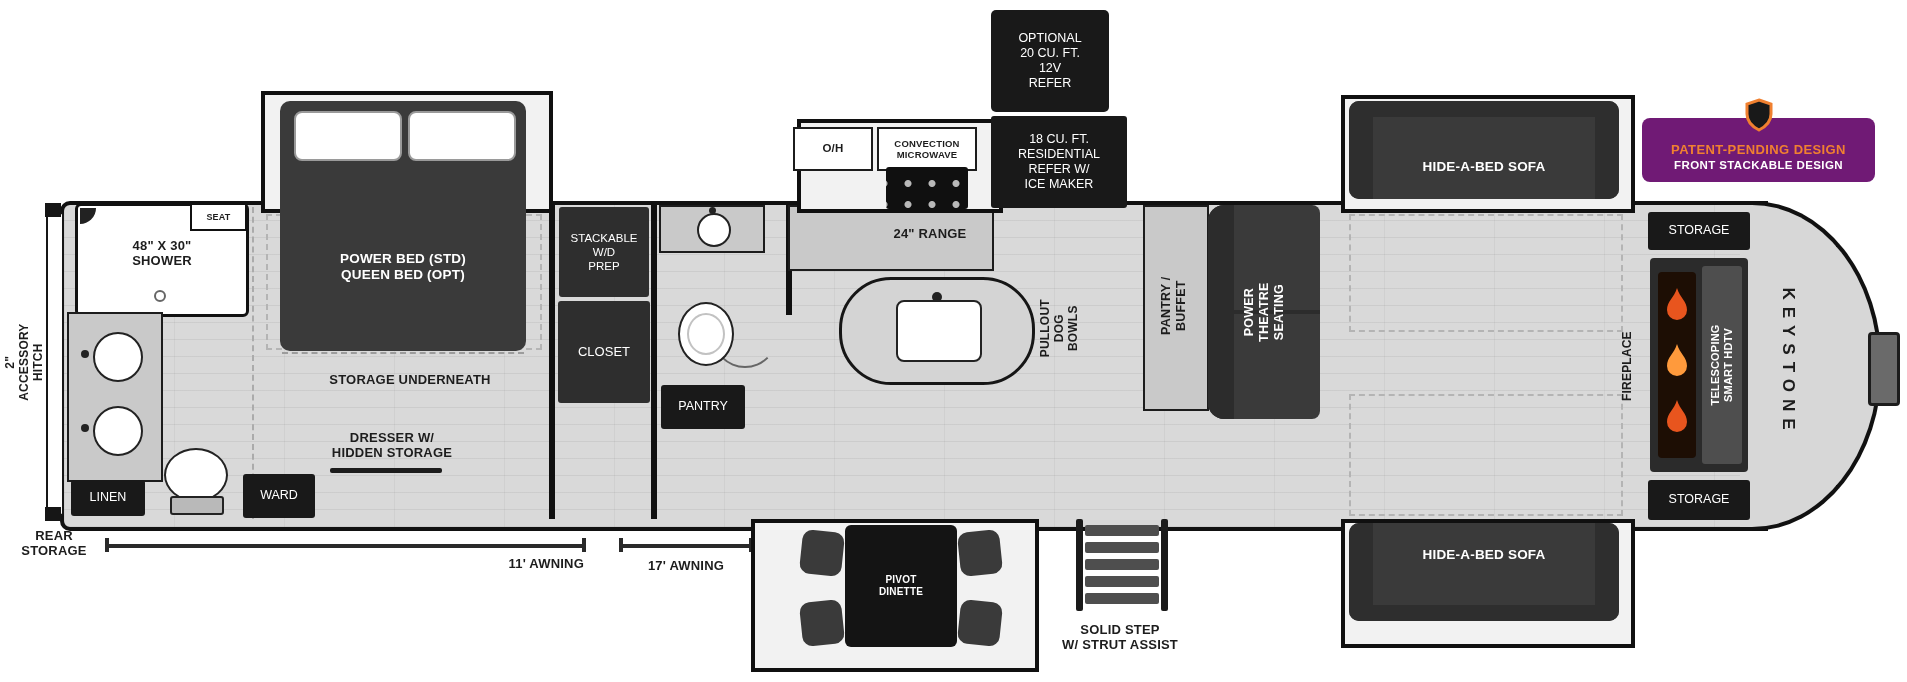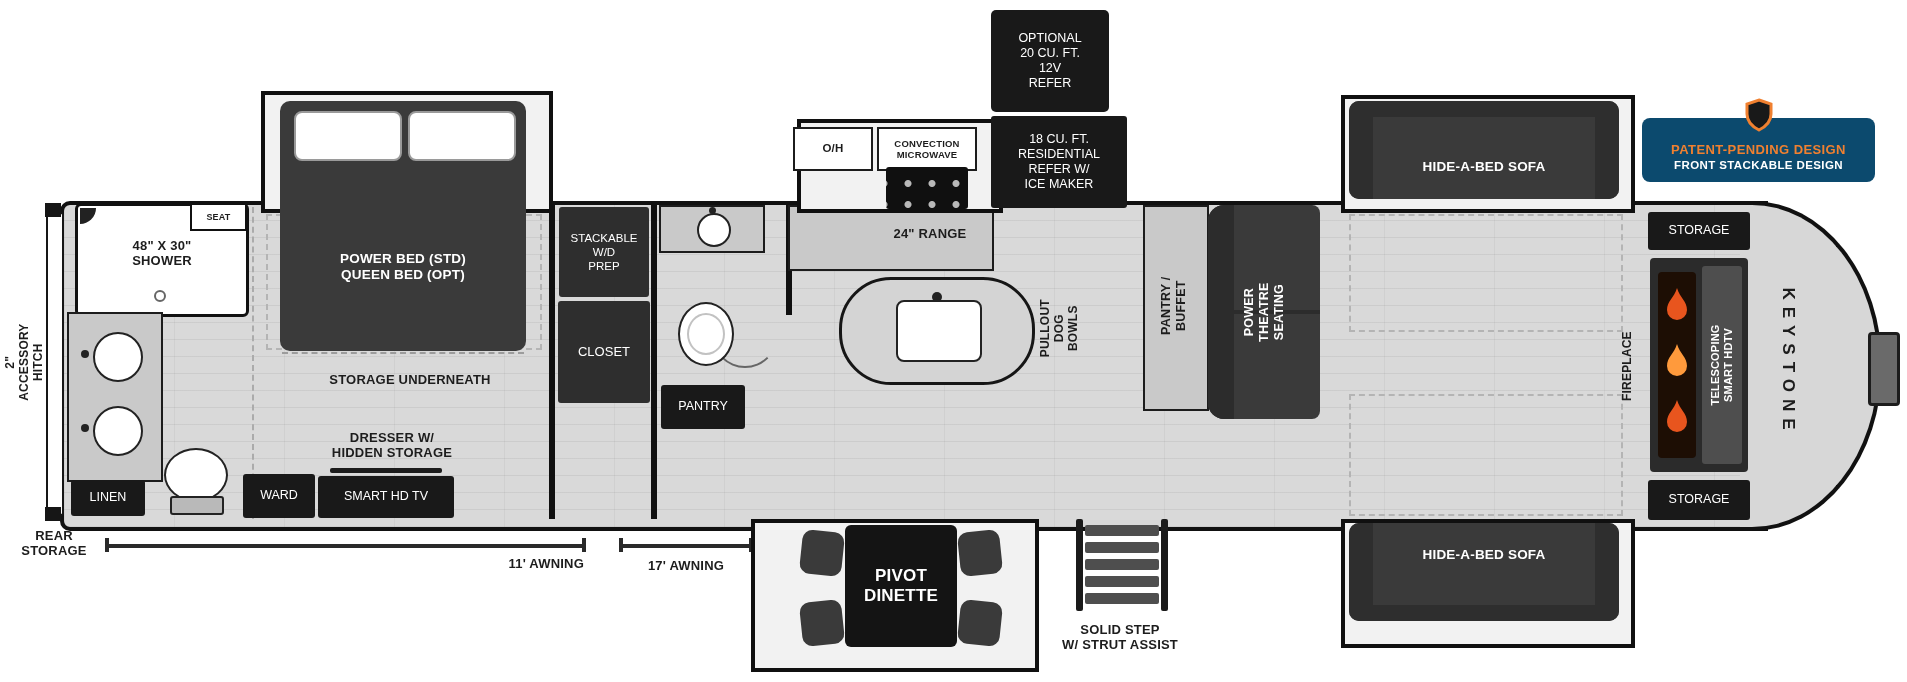--- a/index.html
+++ b/index.html
@@ -64,21 +64,20 @@
     <div class="abs lbl white" style="left:0;right:0;top:150px;font-size:13.5px">POWER BED (STD)
 QUEEN BED (OPT)</div>
   </div>
   <div class="abs" style="left:282px;top:352px;width:242px;height:0;border-top:2px dashed #9c9c9c;z-index:5"></div>
   <div class="abs" style="left:252px;top:207px;width:0;height:312px;border-left:2px dashed #ababab;z-index:2"></div>
   <div class="abs toplbl lbl dark" style="left:296px;top:372px;width:228px;font-size:13px">STORAGE UNDERNEATH</div>
   <div class="abs toplbl lbl dark" style="left:308px;top:430px;width:168px;font-size:13px">DRESSER W/
 HIDDEN STORAGE</div>
   <div class="bb" style="left:243px;top:474px;width:72px;height:44px;font-size:12.5px">WARD</div>
   <div class="abs" style="left:330px;top:468px;width:112px;height:5px;background:#1c1c1c;border-radius:2px;z-index:6"></div>
-  <div class="bb" style="left:318px;top:476px;width:136px;height:42px;font-size:12.5px">SMART HD TV</div>
 
   <div class="abs" style="left:75px;top:203px;width:168px;height:108px;background:#fff;border:3px solid #111;border-radius:6px;z-index:3">
     <div class="abs" style="left:2px;top:2px;width:16px;height:16px;background:#222;border-radius:0 0 100% 0"></div>
     <div class="abs lbl dark" style="left:0;right:0;top:32px;font-size:13px">48" X 30"
 SHOWER</div>
     <div class="abs" style="left:76px;top:84px;width:8px;height:8px;border:2px solid #666;border-radius:50%"></div>
   </div>
   <div class="abs lbl dark" style="left:190px;top:203px;width:53px;height:24px;background:#fff;border:2px solid #111;display:flex;align-items:center;justify-content:center;font-size:9px;z-index:4">SEAT</div>
   <div class="abs cab" style="left:67px;top:312px;width:92px;height:166px">
     <div class="abs circ" style="left:24px;top:18px;width:46px;height:46px"></div>
@@ -159,21 +158,21 @@
     <div class="abs" style="left:24px;top:0;width:222px;height:16px;background:#2e2e2e"></div>
     <div class="abs lbl white" style="left:0;right:0;top:58px;font-size:13.5px">HIDE-A-BED SOFA</div>
   </div>
   <div class="abs furn" style="left:1349px;top:523px;width:270px;height:98px">
     <div class="abs" style="left:0;top:0;width:24px;height:98px;background:#2e2e2e;border-radius:10px 0 0 10px"></div>
     <div class="abs" style="left:246px;top:0;width:24px;height:98px;background:#2e2e2e;border-radius:0 10px 10px 0"></div>
     <div class="abs" style="left:24px;top:82px;width:222px;height:16px;background:#2e2e2e"></div>
     <div class="abs lbl white" style="left:0;right:0;top:24px;font-size:13.5px">HIDE-A-BED SOFA</div>
   </div>
 
-  <div class="abs" style="left:1642px;top:118px;width:233px;height:64px;background:#0c4a6e;border-radius:8px;z-index:8;display:flex;flex-direction:column;align-items:center;justify-content:flex-end;gap:2px;padding-bottom:9px;box-sizing:border-box">
+  <div class="abs" style="left:1642px;top:118px;width:233px;height:64px;background:#701a75;border-radius:8px;z-index:8;display:flex;flex-direction:column;align-items:center;justify-content:flex-end;gap:2px;padding-bottom:9px;box-sizing:border-box">
     <span class="lbl" style="font-size:13px;color:#f08030;letter-spacing:.4px">PATENT-PENDING DESIGN</span>
     <span class="lbl white" style="font-size:11.5px;letter-spacing:.4px">FRONT STACKABLE DESIGN</span>
   </div>
   <div class="abs" style="left:1744px;top:98px;width:30px;height:34px;z-index:9">
     <svg width="30" height="34" viewBox="0 0 30 34">
         <path d="M15 2 L27 6 V16 C27 24 21 29 15 32 C9 29 3 24 3 16 V6 Z" fill="#191919" stroke="#f08030" stroke-width="3"></path>
       </svg>
   </div>
 
   <div class="bb" style="left:1648px;top:212px;width:102px;height:38px;font-size:12.5px">STORAGE</div>
@@ -195,21 +194,21 @@
     </div>
   </div>
   <div class="rotwrap" style="left:1604px;top:296px;width:46px;height:140px">
     <span class="lbl dark rot" style="font-size:12px">FIREPLACE</span>
   </div>
   <div class="rotwrap" style="left:1768px;top:262px;width:40px;height:200px">
     <span class="lbl dark rotcw" style="font-size:17px;letter-spacing:7px">KEYSTONE</span>
   </div>
 
   <div class="abs" style="left:845px;top:525px;width:112px;height:122px;background:#141414;border-radius:6px;z-index:5;display:flex;align-items:center;justify-content:center">
-    <span class="lbl white" style="font-size:17px">PIVOT
+    <span class="lbl white" style="font-size:10px">PIVOT
 DINETTE</span>
   </div>
   <div class="abs furn" style="left:801px;top:531px;width:42px;height:44px;transform:rotate(6deg)"></div>
   <div class="abs furn" style="left:801px;top:601px;width:42px;height:44px;transform:rotate(-6deg)"></div>
   <div class="abs furn" style="left:959px;top:531px;width:42px;height:44px;transform:rotate(-6deg)"></div>
   <div class="abs furn" style="left:959px;top:601px;width:42px;height:44px;transform:rotate(6deg)"></div>
 
   <div class="abs" style="left:1076px;top:519px;width:92px;height:92px;z-index:6">
     <div class="abs" style="left:0;top:0;width:7px;height:92px;background:#1a1a1a;border-radius:2px"></div>
     <div class="abs" style="left:85px;top:0;width:7px;height:92px;background:#1a1a1a;border-radius:2px"></div>

